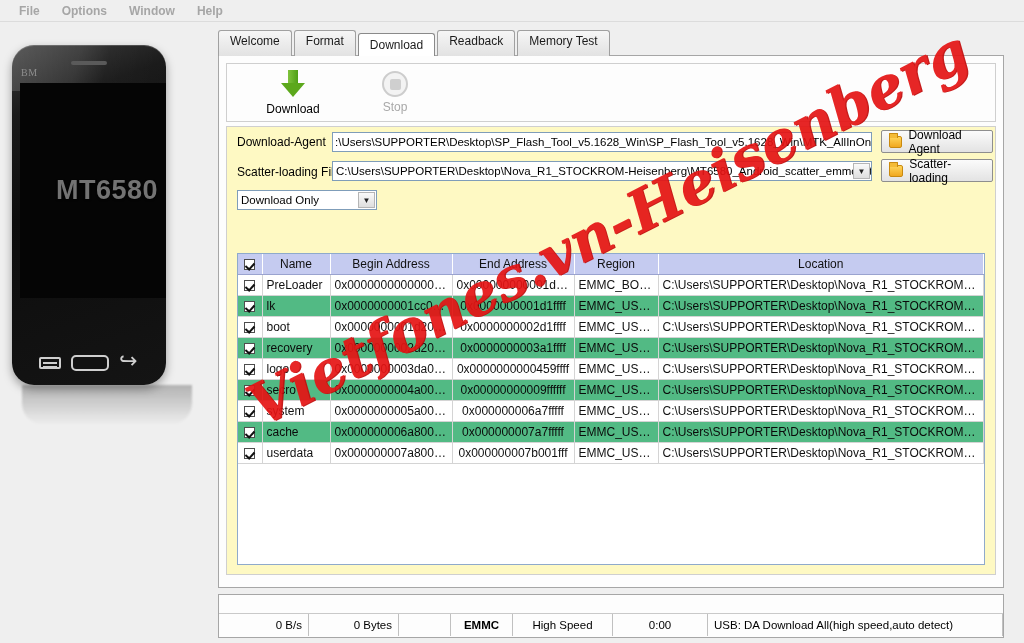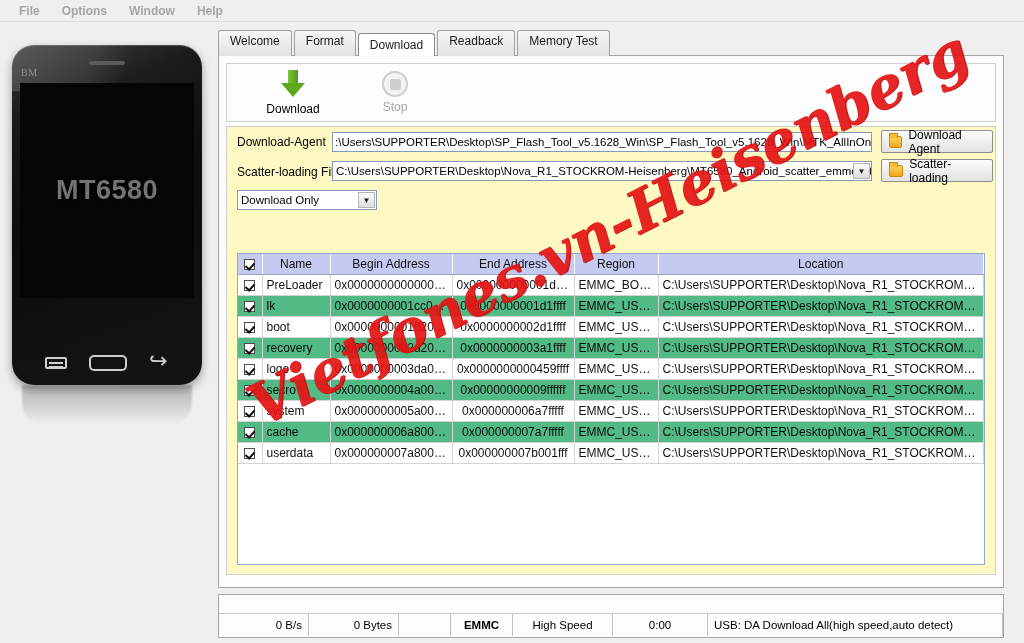--- a/index.html
+++ b/index.html
@@ -27,21 +27,21 @@
   }
 
   
   #phone-panel {
     position:absolute; left:0; top:23px;
     width:214px; height:620px;
     background:#efefef;
   }
   #phone {
     position:absolute; left:12px; top:22px;
-    width:190px; height:340px;
+    width:154px; height:340px;
     background:linear-gradient(160deg,#3a3a3a 0%,#1a1a1a 18%,#0d0d0d 45%,#141414 100%);
     border-radius:22px;
     box-shadow:0 4px 10px rgba(0,0,0,.35), inset 0 1px 0 rgba(255,255,255,.18);
     overflow:hidden;
   }
   #phone .gloss {
     position:absolute; left:0; top:0; width:100%; height:46px;
     background:linear-gradient(105deg, rgba(255,255,255,.17) 0%, rgba(255,255,255,.10) 42%, rgba(255,255,255,.02) 60%, rgba(255,255,255,0) 100%);
     pointer-events:none;
   }

